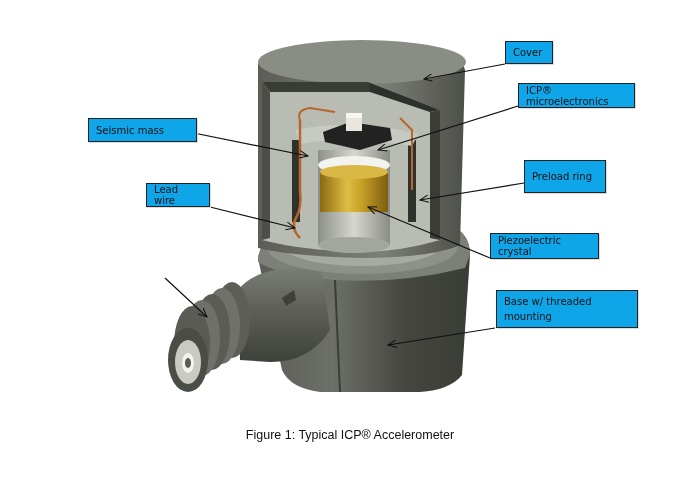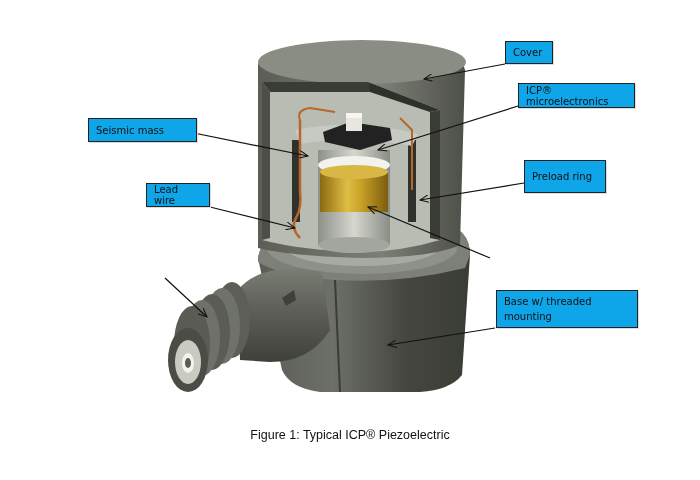--- a/index.html
+++ b/index.html
@@ -127,18 +127,19 @@
       <line x1="165" y1="278" x2="207" y2="317" marker-end="url(#arrow)"></line>
       <line x1="495" y1="328" x2="388" y2="345" marker-end="url(#arrow)"></line>
     </g>
   </svg>
 
   <div class="label" style="left:505px;top:41px;width:48px;height:23px;">Cover</div>
   <div class="label" style="left:518px;top:83px;width:117px;height:25px;">ICP® microelectronics</div>
   <div class="label" style="left:88px;top:106px;width:109px;height:24px;margin-top:12px;">Seismic mass</div>
   <div class="label" style="left:524px;top:160px;width:82px;height:33px;">Preload ring</div>
   <div class="label" style="left:146px;top:183px;width:64px;height:24px;">Lead wire</div>
+  <div class="label" style="left:490px;top:233px;width:109px;height:26px;">Piezoelectric crystal</div>
   <div class="label two" style="left:496px;top:290px;width:142px;height:38px;">
     <span>Base w/ threaded mounting</span>
   </div>
 
-  <div class="caption">Figure 1: Typical ICP® Piezoelectric</div>
+  <div class="caption">Figure 1: Typical ICP® Accelerometer</div>
 </div>
 
 </body></html>

